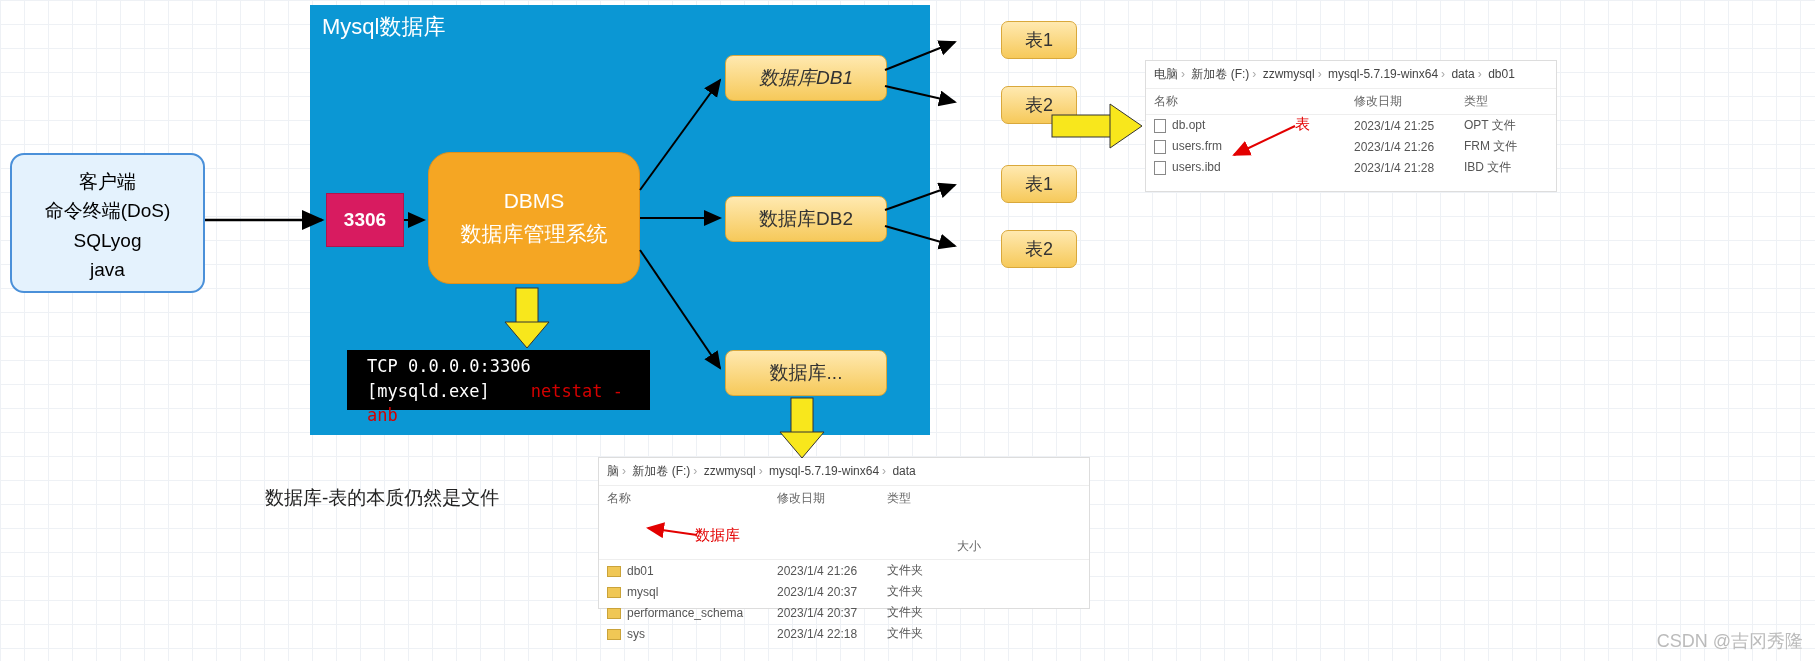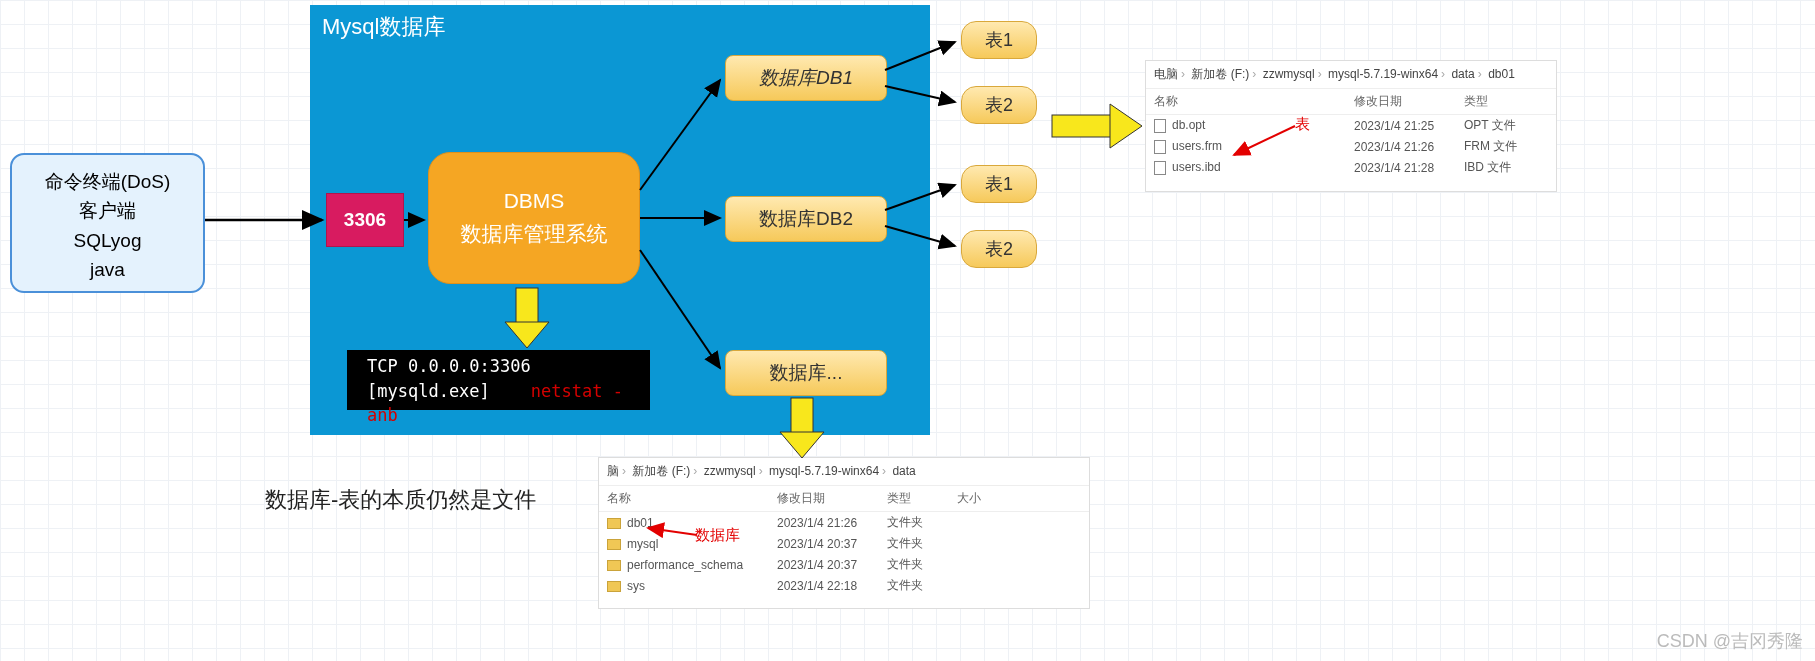--- a/index.html
+++ b/index.html
@@ -9,51 +9,51 @@
   .box{position:absolute;box-sizing:border-box;}
   .client-box{left:10px;top:153px;width:195px;height:140px;background:#e4f2fd;border:2px solid #4a90d9;border-radius:14px;text-align:center;padding:12px 6px;font-size:19px;line-height:1.55;}
   .mysql-container{left:310px;top:5px;width:620px;height:430px;background:#0b97d4;border:2px solid #0b97d4;}
   .mysql-title{position:absolute;left:10px;top:5px;color:#fff;font-size:22px;font-weight:500;}
   .port-box{left:326px;top:193px;width:78px;height:54px;background:#d81b60;border:1px solid #b0154d;color:#fff;font-size:19px;font-weight:600;display:flex;align-items:center;justify-content:center;}
   .dbms-box{left:428px;top:152px;width:212px;height:132px;background:#f5a623;border:1px solid #e0901a;border-radius:22px;color:#fff;text-align:center;display:flex;flex-direction:column;align-items:center;justify-content:center;font-size:21px;line-height:1.55;}
   .db-box{position:absolute;width:160px;height:44px;background:linear-gradient(#ffe9b0,#f6c95a);border:1px solid #d9a83b;border-radius:8px;display:flex;align-items:center;justify-content:center;font-size:19px;color:#333;}
   .db1-box{left:725px;top:55px;font-style:italic;}
   .db2-box{left:725px;top:196px;}
   .db3-box{left:725px;top:350px;}
-  .tbl-box{position:absolute;width:74px;height:36px;background:linear-gradient(#ffe9b0,#f6c95a);border:1px solid #d9a83b;border-radius:15px;display:flex;align-items:center;justify-content:center;font-size:18px;color:#333;}
+  .tbl-box{position:absolute;width:74px;height:36px;background:linear-gradient(#ffe9b0,#f6c95a);border:1px solid #d9a83b;border-radius:7px;display:flex;align-items:center;justify-content:center;font-size:18px;color:#333;margin-left:40px;}
   .t1a{left:961px;top:21px;} .t1b{left:961px;top:86px;}
   .t2a{left:961px;top:165px;} .t2b{left:961px;top:230px;}
   .terminal-box{left:347px;top:350px;width:303px;height:60px;background:#000;color:#fff;font-family:"SimSun",monospace;font-size:17px;padding:4px 20px;line-height:1.45;}
   .terminal-box .red{color:#d40000;}
-  .essence-text{left:265px;top:485px;font-size:22px;color:#222;}
+  .essence-text{left:265px;top:485px;font-size:19px;color:#222;}
   .watermark{position:absolute;right:12px;bottom:8px;color:#bbb;font-size:18px;}
   svg.overlay{position:absolute;left:0;top:0;pointer-events:none;}
   
   .fexplorer{position:absolute;background:#fff;border:1px solid #ddd;font-size:12px;color:#555;}
   .fe1{left:1145px;top:60px;width:410px;height:130px;}
   .fe2{left:598px;top:457px;width:490px;height:150px;}
   .fe-crumb{padding:5px 8px;border-bottom:1px solid #eee;color:#444;font-size:12px;}
   .fe-crumb .sep{color:#aaa;margin:0 3px;}
   .fe-head{display:flex;padding:4px 8px;border-bottom:1px solid #eee;color:#666;}
   .fe-head span,.fe-row span{display:inline-block;}
-  .col-name{width:200px;} .col-date{width:110px;} .col-type{width:80px;} .col-size{width:60px;}
+  .col-name{width:200px;} .col-date{width:110px;} .col-type{width:80px;} .col-size{width:60px;margin-top:48px;}
   .fe2 .col-name{width:170px;} .fe2 .col-date{width:110px;} .fe2 .col-type{width:70px;}
   .fe-row{display:flex;padding:2px 8px;align-items:center;}
   .ico-file{display:inline-block;width:10px;height:12px;border:1px solid #888;margin-right:6px;vertical-align:middle;}
   .ico-folder{display:inline-block;width:12px;height:9px;background:#f0c755;border:1px solid #caa33a;margin-right:6px;vertical-align:middle;}
   .anno-red{position:absolute;color:#e30000;font-size:15px;font-weight:500;}
 </style>
 </head>
 <body>
 
 <div class="page">
 
   <div class="box client-box">
+    <div>客户端</div>
     <div>命令终端(DoS)</div>
-    <div>客户端</div>
     <div>SQLyog</div>
     <div>java</div>
   </div>
 
   <div class="box mysql-container">
     <div class="mysql-title">Mysql数据库</div>
   </div>
 
   <div class="box port-box">3306</div>
 

